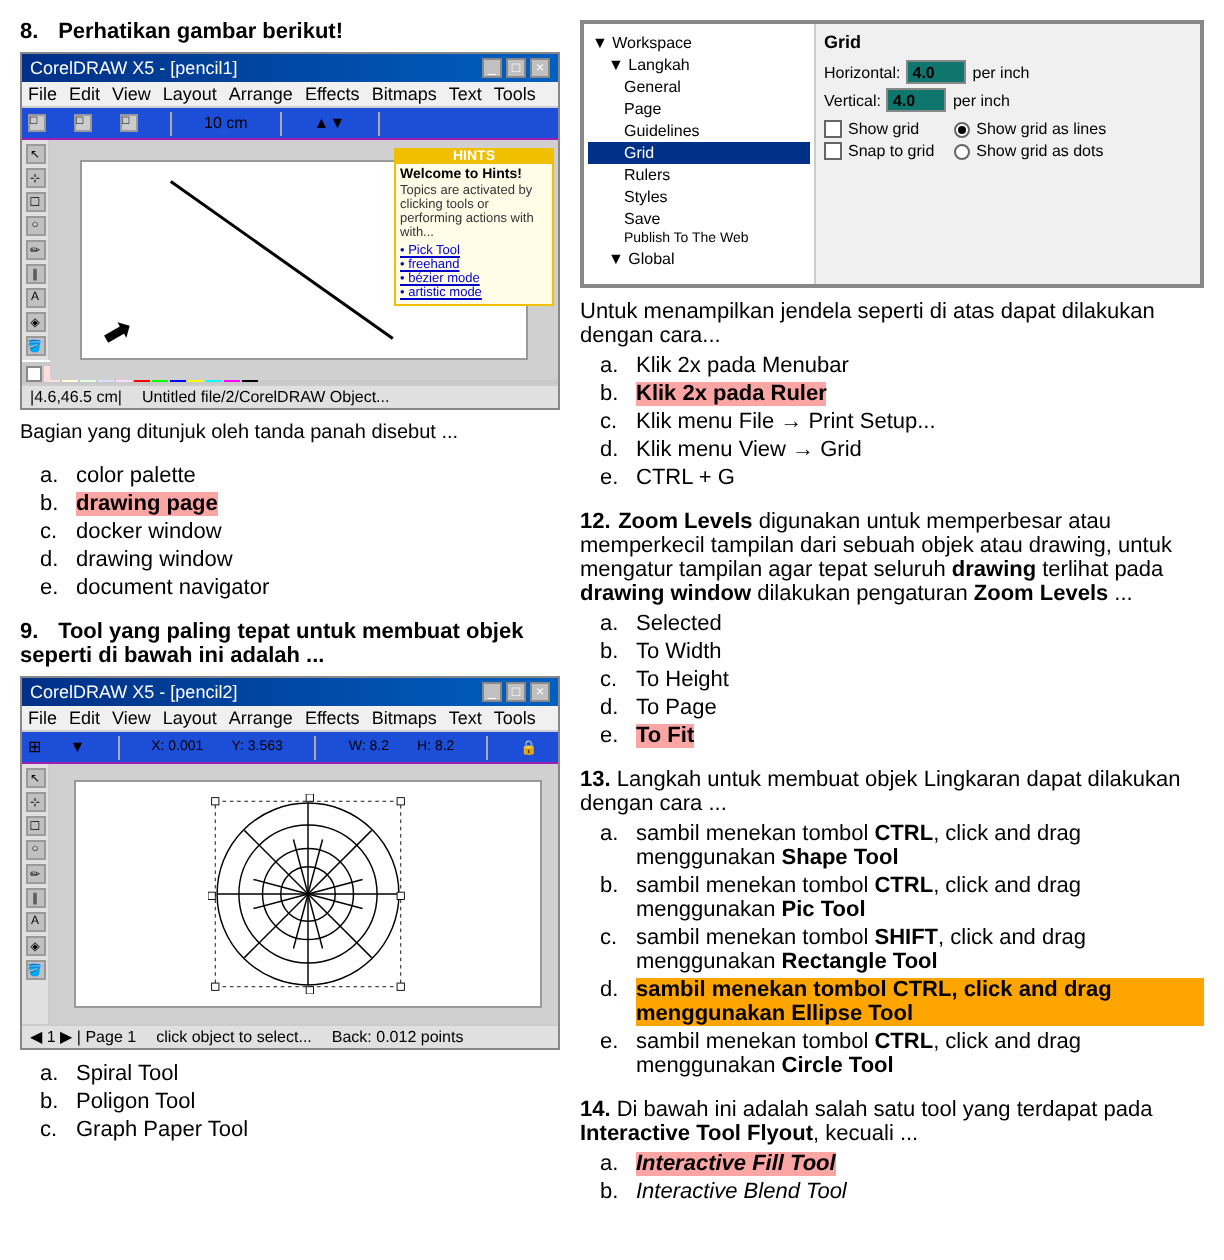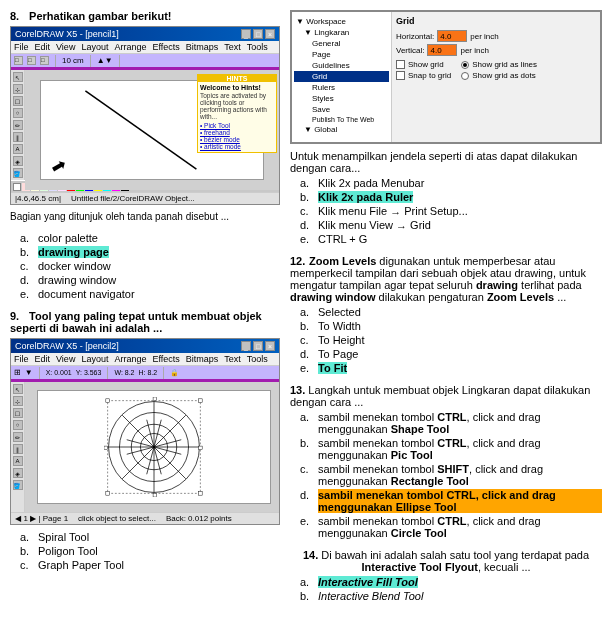--- a/index.html
+++ b/index.html
@@ -40,21 +40,21 @@
       font-size: 11px;
       margin-bottom: 2px;
       display: flex;
       align-items: flex-start;
       gap: 4px;
     }
     .answer-list li .letter {
       min-width: 14px;
     }
     .highlight-yellow {
-      background-color: #5eead4;
+      background-color: #fca5a5;
       font-weight: bold;
     }
     .highlight-orange {
       background-color: #FFA500;
       font-weight: bold;
     }
     .bold-item {
       font-weight: bold;
     }
     .italic-item {
@@ -90,28 +90,28 @@
     }
     .mock-menubar {
       background: #f0f0f0;
       border-bottom: 1px solid #ccc;
       font-size: 9px;
       padding: 1px 3px;
       display: flex;
       gap: 6px;
     }
     .mock-toolbar {
-      background: #c4b5fd;
-      border-bottom: 3px solid #a21caf;
+      background: #1d4ed8;
+      border-bottom: 1px solid #a21caf;
       font-size: 9px;
       padding: 1px 3px;
       height: 16px;
       display: flex;
       align-items: center;
-      gap: 4px;
+      gap: 14px;
     }
     .toolbar-sep {
       width: 1px;
       height: 12px;
       background: #aaa;
       margin: 0 2px;
     }
     .mock-workspace {
       display: flex;
     }
@@ -189,21 +189,21 @@
       padding: 2px 4px;
       display: flex;
       align-items: center;
       justify-content: space-between;
     }
     .options-body {
       display: flex;
       height: 130px;
     }
     .options-tree {
-      width: 100px;
+      width: 116px;
       border-right: 1px solid #ccc;
       padding: 4px 2px;
       font-size: 8px;
       background: #fff;
       overflow: hidden;
     }
     .tree-item {
       padding: 1px 2px;
       cursor: default;
     }
@@ -259,23 +259,24 @@
       display: flex;
       align-items: center;
       gap: 3px;
       margin-bottom: 2px;
       font-size: 8px;
     }
     .mini-input {
       width: 30px;
       height: 12px;
       border: 1px solid #888;
-      background: #f97316;
+      background: #0f766e;
       font-size: 8px;
       padding: 0 2px;
+      font-weight: bold;
     }
     .checkbox-row {
       display: flex;
       align-items: flex-start;
       gap: 3px;
       margin-bottom: 2px;
       font-size: 8px;
     }
     .mini-check {
       width: 9px;
@@ -534,21 +535,21 @@
   </div>
 
   <div class="right-col">
 
     <div class="question-block">
 
       <div class="options-dialog">
         <div class="options-body">
           <div class="options-tree">
             <div class="tree-item">▼ Workspace</div>
-            <div class="tree-item indent1">▼ Lingkaran</div>
+            <div class="tree-item indent1">▼ Langkah</div>
             <div class="tree-item indent2">General</div>
             <div class="tree-item indent2">Page</div>
             <div class="tree-item indent2">Guidelines</div>
             <div class="tree-item indent2 selected">Grid</div>
             <div class="tree-item indent2">Rulers</div>
             <div class="tree-item indent2">Styles</div>
             <div class="tree-item indent2">Save</div>
             <div class="tree-item indent2" style="font-size:7px;">Publish To The Web</div>
             <div class="tree-item indent1">▼ Global</div>
           </div>
@@ -668,21 +669,21 @@
           <span class="highlight-orange">sambil menekan tombol <span class="bold-item">CTRL</span>, click and drag menggunakan <span class="bold-item">Ellipse Tool</span></span>
         </li>
         <li>
           <span class="letter">e.</span>
           <span>sambil menekan tombol <span class="bold-item">CTRL</span>, click and drag menggunakan <span class="bold-item">Circle Tool</span></span>
         </li>
       </ul>
     </div>
 
     <div class="question-block">
-      <div style="font-size:11px;margin-bottom:3px;text-align:center;">
+      <div style="font-size:11px;margin-bottom:3px;">
         <span class="bold-item">14.</span>
         <span> Di bawah ini adalah salah satu tool yang terdapat pada <span class="bold-item">Interactive Tool Flyout</span>, kecuali ...</span>
       </div>
       <ul class="answer-list">
         <li>
           <span class="letter">a.</span>
           <span class="highlight-yellow italic-item bold-item">Interactive Fill Tool</span>
         </li>
         <li>
           <span class="letter">b.</span>

